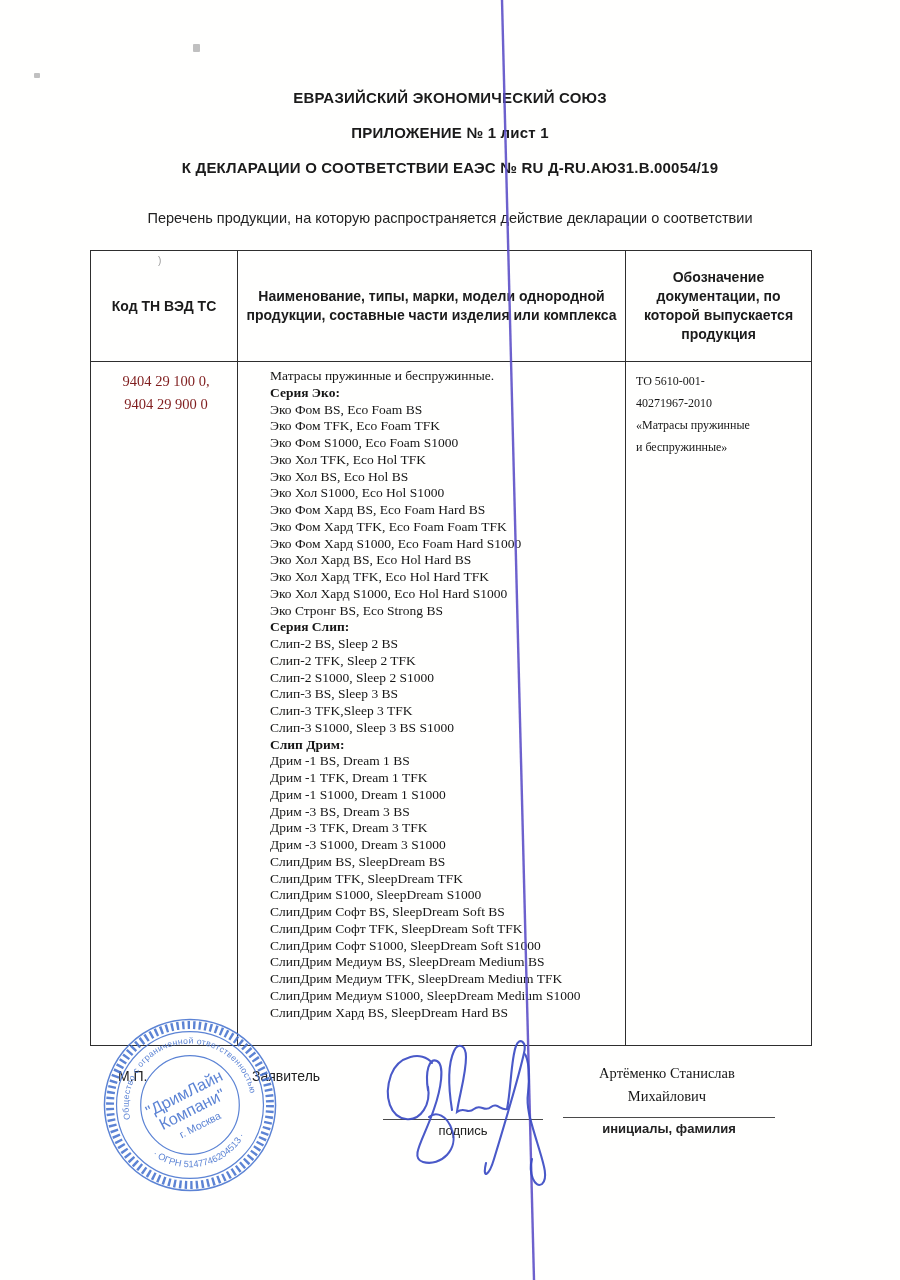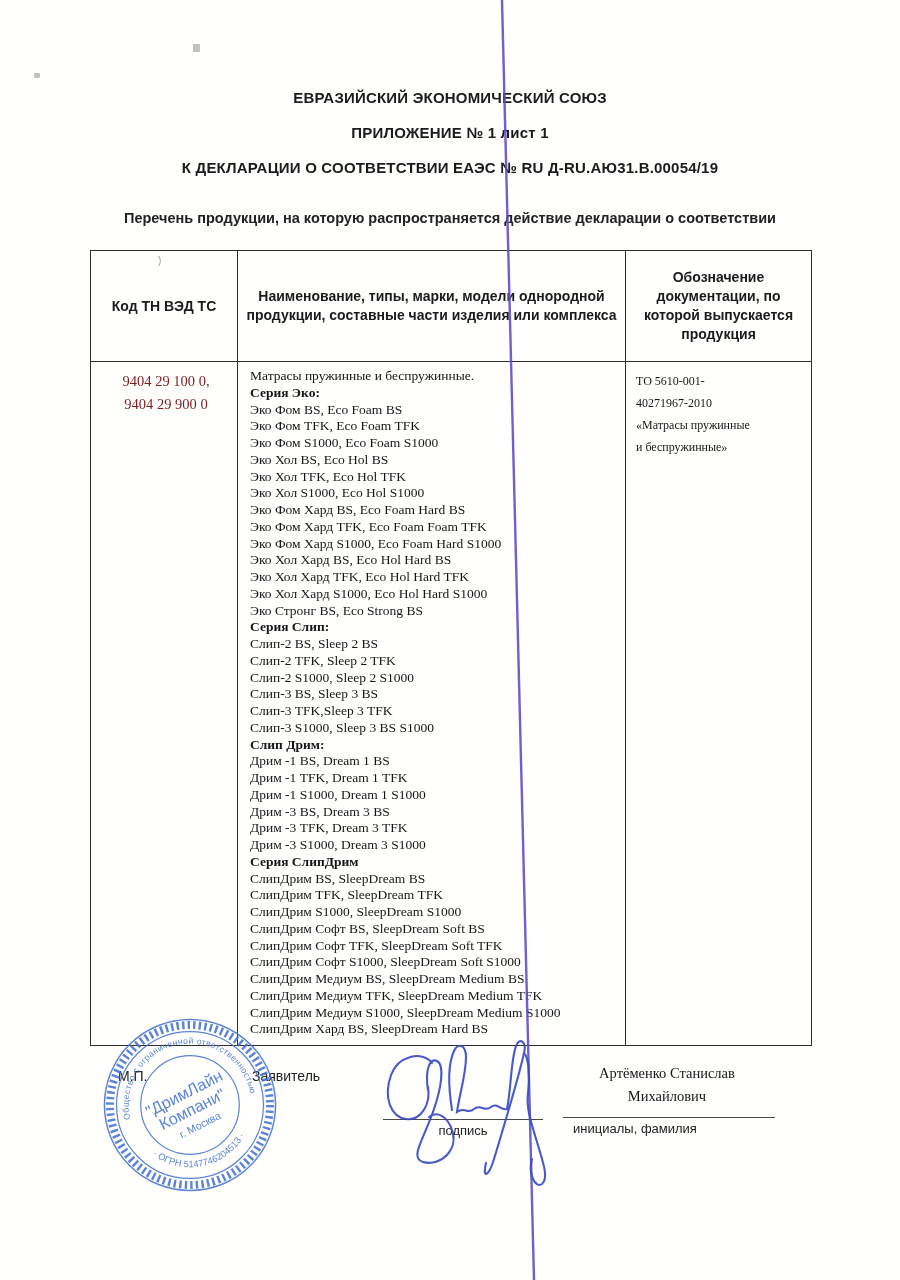--- a/index.html
+++ b/index.html
@@ -3,37 +3,37 @@
 <meta charset="utf-8">
 <style>
   html,body{margin:0;padding:0;background:#ffffff;}
   #page{
     position:relative;width:900px;height:1280px;margin:0 auto;
     background:#fffffe;overflow:hidden;
     font-family:"Liberation Sans",sans-serif;color:#1d1d1d;
   }
   .hline{position:absolute;left:0;width:100%;text-align:center;font-weight:bold;
     font-size:15px;letter-spacing:.2px;color:#1b1b1b;}
-  .subtitle{position:absolute;left:0;width:100%;text-align:center;font-weight:bold;
+  .subtitle{position:absolute;left:0;width:100%;text-align:center;font-weight:normal;
     font-size:14.5px;color:#222;}
   
   #doc-table{position:absolute;left:90px;top:250px;width:722px;height:796px;
     border:1.6px solid #2e2e2e;box-sizing:border-box;}
   .thead{position:absolute;left:0;top:0;width:100%;height:111px;display:flex;
     border-bottom:1.6px solid #2e2e2e;box-sizing:border-box;}
   .tbody{position:absolute;left:0;top:111px;width:100%;bottom:0;display:flex;}
   .c1{width:147px;box-sizing:border-box;border-right:1.6px solid #2e2e2e;}
   .c2{width:388px;box-sizing:border-box;border-right:1.6px solid #2e2e2e;}
   .c3{flex:1;box-sizing:border-box;}
   .th{display:flex;align-items:center;justify-content:center;text-align:center;
     font-weight:bold;font-size:14px;line-height:19px;padding:4px 8px;color:#1b1b1b;}
   .code-cell{padding:8px 6px 0 10px;font-family:Liberation Serif, serif;
     font-size:14.5px;line-height:22.5px;color:#7f1d1d;text-align:center;}
   .prod-cell{padding:6px 4px 0 12px;font-family:"Liberation Serif",serif;color:#161616;}
-  .prod-cell div{font-size:13.5px;line-height:16.75px;height:16.75px;white-space:nowrap;}
+  .prod-cell div{font-size:13.5px;line-height:16.75px;height:16.75px;white-space:nowrap;margin-left:20px;}
   .prod-cell div.bold{font-weight:bold;}
   .doc-cell{padding:8px 6px 0 10px;font-family:"Liberation Serif",serif;
     font-size:12px;line-height:22px;color:#161616;}
   .doc-cell div{white-space:nowrap;}
   
   .flabel{position:absolute;font-size:14px;color:#222;}
   .name-block{position:absolute;left:558px;top:1062px;width:218px;text-align:center;
     font-family:"Liberation Serif",serif;font-size:14.5px;line-height:23px;color:#161616;}
   .sig-line{position:absolute;border-top:1.2px solid #4a4a4a;height:0;}
   .sig-caption{position:absolute;text-align:center;font-size:13px;color:#222;}
@@ -67,22 +67,22 @@
       <div class="c1 code-cell">
           <div>9404 29 100 0,</div>
           <div>9404 29 900 0</div>
         </div>
       <div class="c2 prod-cell">
           <div>Матрасы пружинные и беспружинные.</div>
           <div class="bold">Серия Эко:</div>
           <div>Эко Фом BS, Eco Foam BS</div>
           <div>Эко Фом TFK, Eco Foam TFK</div>
           <div>Эко Фом S1000,  Eco Foam S1000</div>
+          <div>Эко Хол TFK, Eco Hol TFK</div>
           <div>Эко Хол BS, Eco Hol BS</div>
-          <div>Эко Хол TFK, Eco Hol TFK</div>
           <div>Эко Хол S1000, Eco Hol S1000</div>
           <div>Эко Фом Хард BS, Eco Foam Hard BS</div>
           <div>Эко Фом Хард TFK, Eco Foam Foam TFK</div>
           <div>Эко Фом Хард S1000, Eco Foam Hard S1000</div>
           <div>Эко Хол Хард BS, Eco Hol Hard BS</div>
           <div>Эко Хол Хард TFK,  Eco Hol Hard TFK</div>
           <div>Эко Хол Хард S1000,  Eco Hol Hard S1000</div>
           <div>Эко Стронг BS, Eco Strong  BS</div>
           <div class="bold">Серия Слип:</div>
           <div>Слип-2 BS, Sleep 2 BS</div>
@@ -91,21 +91,20 @@
           <div>Слип-3 BS, Sleep 3 BS</div>
           <div>Слип-3 TFK,Sleep 3 TFK</div>
           <div>Слип-3 S1000, Sleep 3 BS S1000</div>
           <div class="bold">Слип Дрим:</div>
           <div>Дрим -1 BS, Dream 1 BS</div>
           <div>Дрим -1 TFK, Dream 1 TFK</div>
           <div>Дрим -1 S1000, Dream 1 S1000</div>
           <div>Дрим -3 BS, Dream 3 BS</div>
           <div>Дрим -3 TFK, Dream 3 TFK</div>
           <div>Дрим -3 S1000, Dream 3 S1000</div>
-          <div class="bold">Серия СлипДрим</div>
           <div>СлипДрим BS, SleepDream BS</div>
           <div>СлипДрим TFK, SleepDream TFK</div>
           <div>СлипДрим S1000, SleepDream S1000</div>
           <div>СлипДрим  Софт BS, SleepDream Soft BS</div>
           <div>СлипДрим  Софт TFK, SleepDream Soft TFK</div>
           <div>СлипДрим  Софт S1000, SleepDream Soft S1000</div>
           <div>СлипДрим  Медиум BS, SleepDream Medium BS</div>
           <div>СлипДрим  Медиум TFK, SleepDream Medium TFK</div>
           <div>СлипДрим  Медиум S1000, SleepDream Medium S1000</div>
           <div>СлипДрим  Хард BS, SleepDream Hard BS</div>
@@ -124,21 +123,21 @@
 
   <div class="name-block">
     <div>Артёменко Станислав</div>
     <div>Михайлович</div>
   </div>
 
   <div class="sig-line" style="left:383px;top:1119px;width:160px;"></div>
   <div class="sig-caption" style="left:383px;top:1123px;width:160px;">подпись</div>
 
   <div class="sig-line" style="left:563px;top:1117px;width:212px;"></div>
-  <div class="sig-caption" style="left:529px;top:1121px;width:212px;">инициалы, фамилия</div>
+  <div class="sig-caption" style="left:563px;top:1121px;width:212px;font-weight:bold;">инициалы, фамилия</div>
 
   <svg id="stamp-svg" viewBox="0 0 200 200">
     <g stroke="#4673cf" fill="none">
       <circle cx="100" cy="100" r="92" stroke-width="1.6"></circle>
       <circle cx="100" cy="100" r="86" stroke-width="8.5" stroke-dasharray="2.6 3.4"></circle>
       <circle cx="100" cy="100" r="79" stroke-width="1.3"></circle>
       <circle cx="100" cy="100" r="53" stroke-width="1.3"></circle>
     </g>
     <defs>
       <path id="arcTop" d="M 34,100 A 66,66 0 1 1 166,100"></path>

